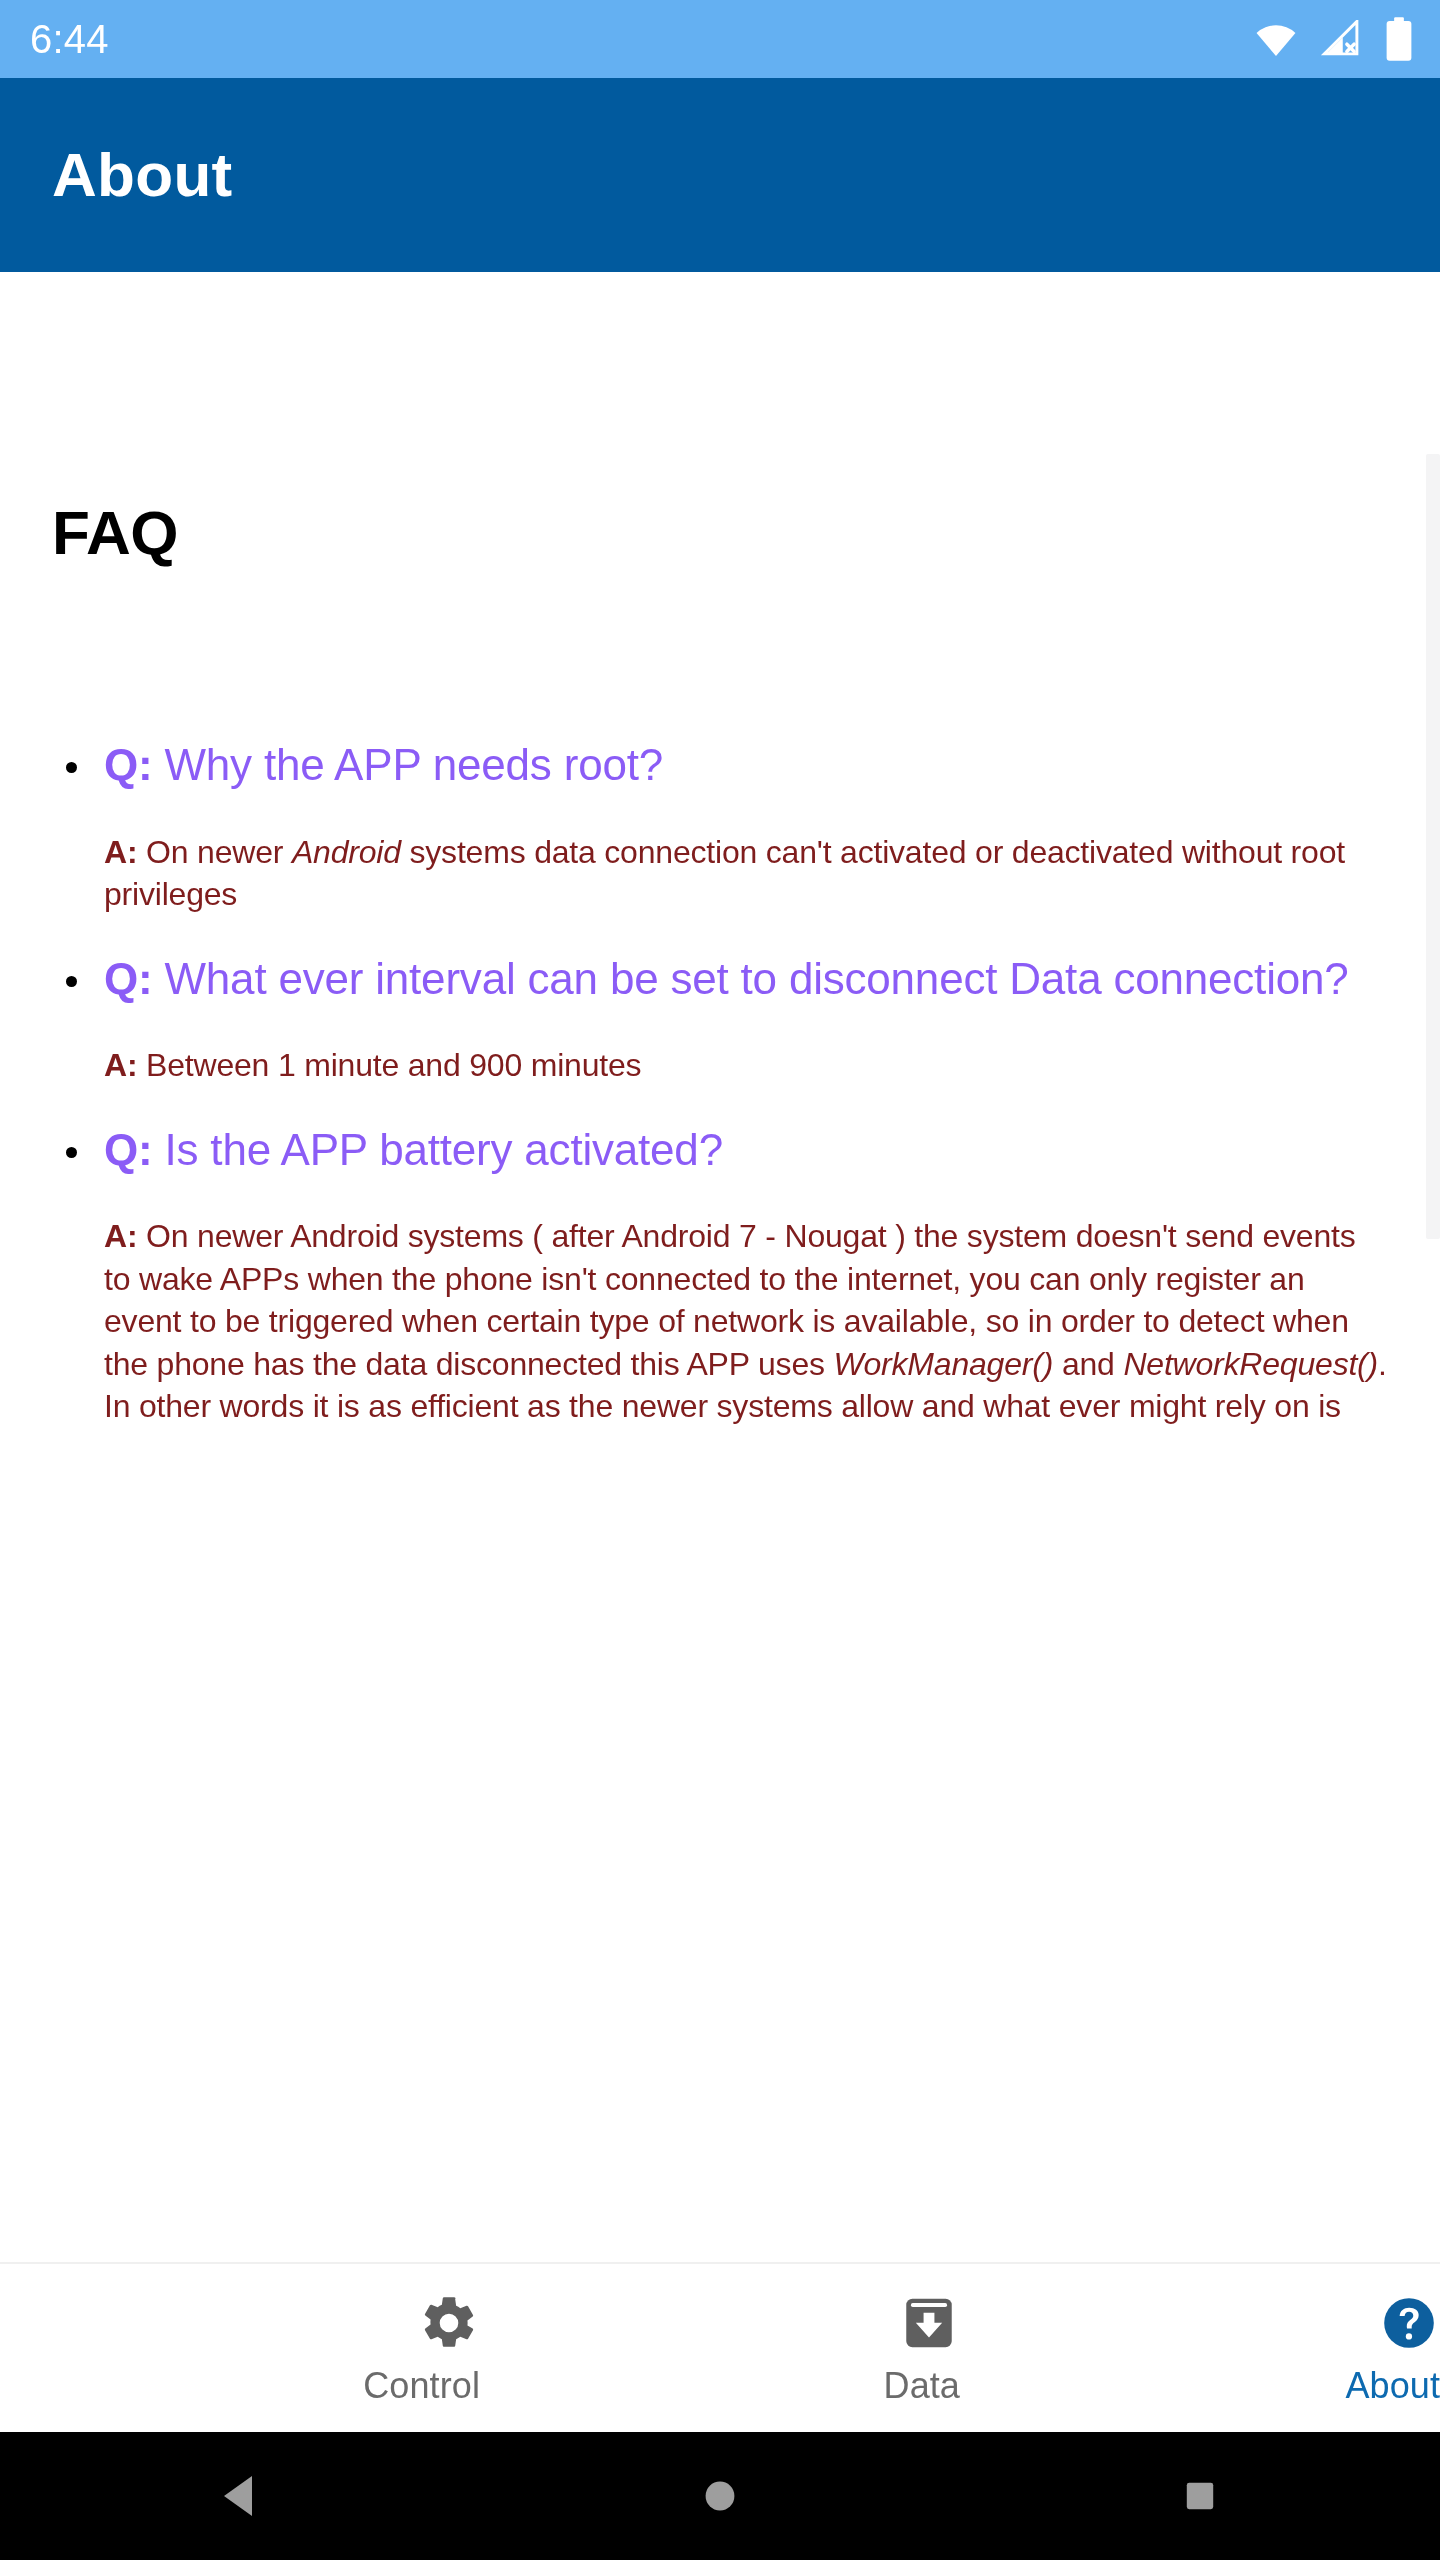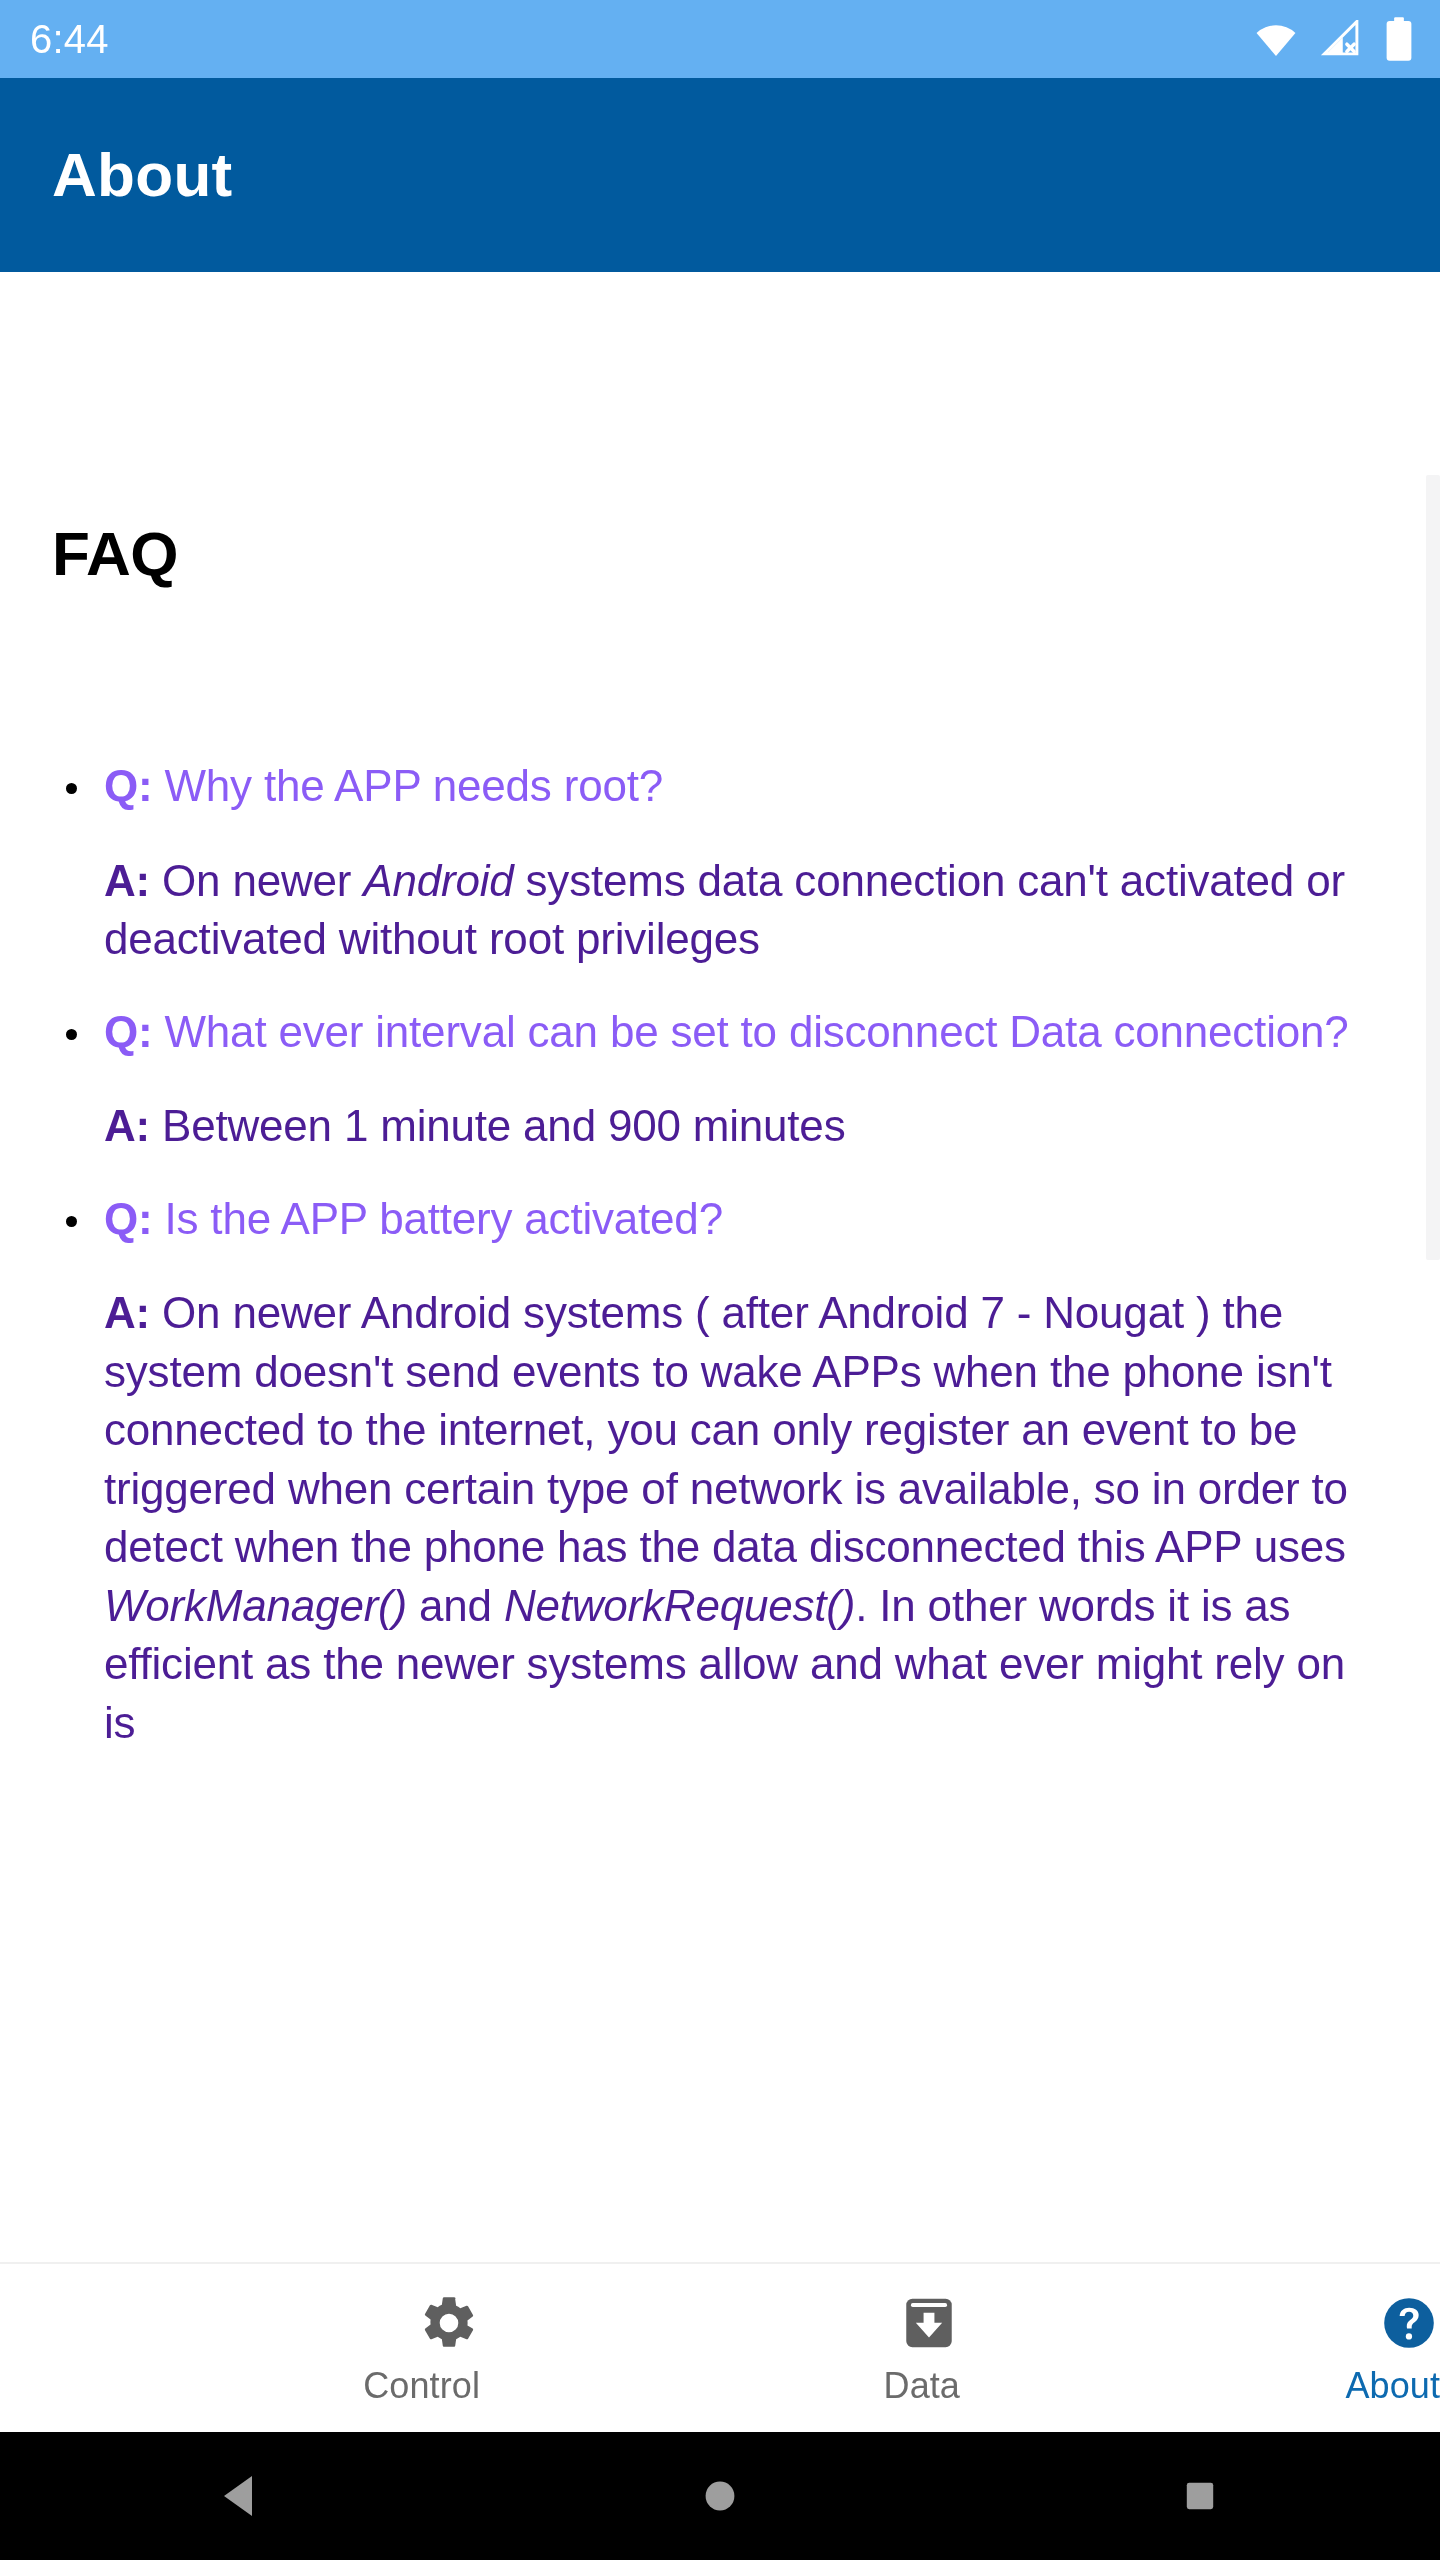--- a/index.html
+++ b/index.html
@@ -54,21 +54,20 @@
     line-height:1;
   }
 
   
   .content {
     position:relative;
     flex:1 1 auto;
     background:#ffffff;
     overflow:hidden;
     padding:0 52px;
-    margin-top:21px;
   }
   .faq-title {
     font-size:62px;
     font-weight:700;
     color:#000000;
     letter-spacing:-0.5px;
     margin-top:225px;
   }
   .faq-list {
     margin-top:168px;
@@ -88,23 +87,23 @@
     position:absolute;
     left:14px; top:26px;
     width:11px; height:11px;
     border-radius:50%;
     background:#000000;
   }
   .qa-label { font-weight:700; }
   .answer {
     margin-top:36px;
     padding-left:52px;
-    font-size:44px;
+    font-size:32px;
     line-height:1.33;
-    color:#4c1d95;
+    color:#7f1d1d;
     letter-spacing:-0.2px;
   }
   .answer em, .question em { font-style:italic; }
 
   
   .scroll-thumb {
     position:absolute;
     right:0;
     top:182px;
     width:14px;

